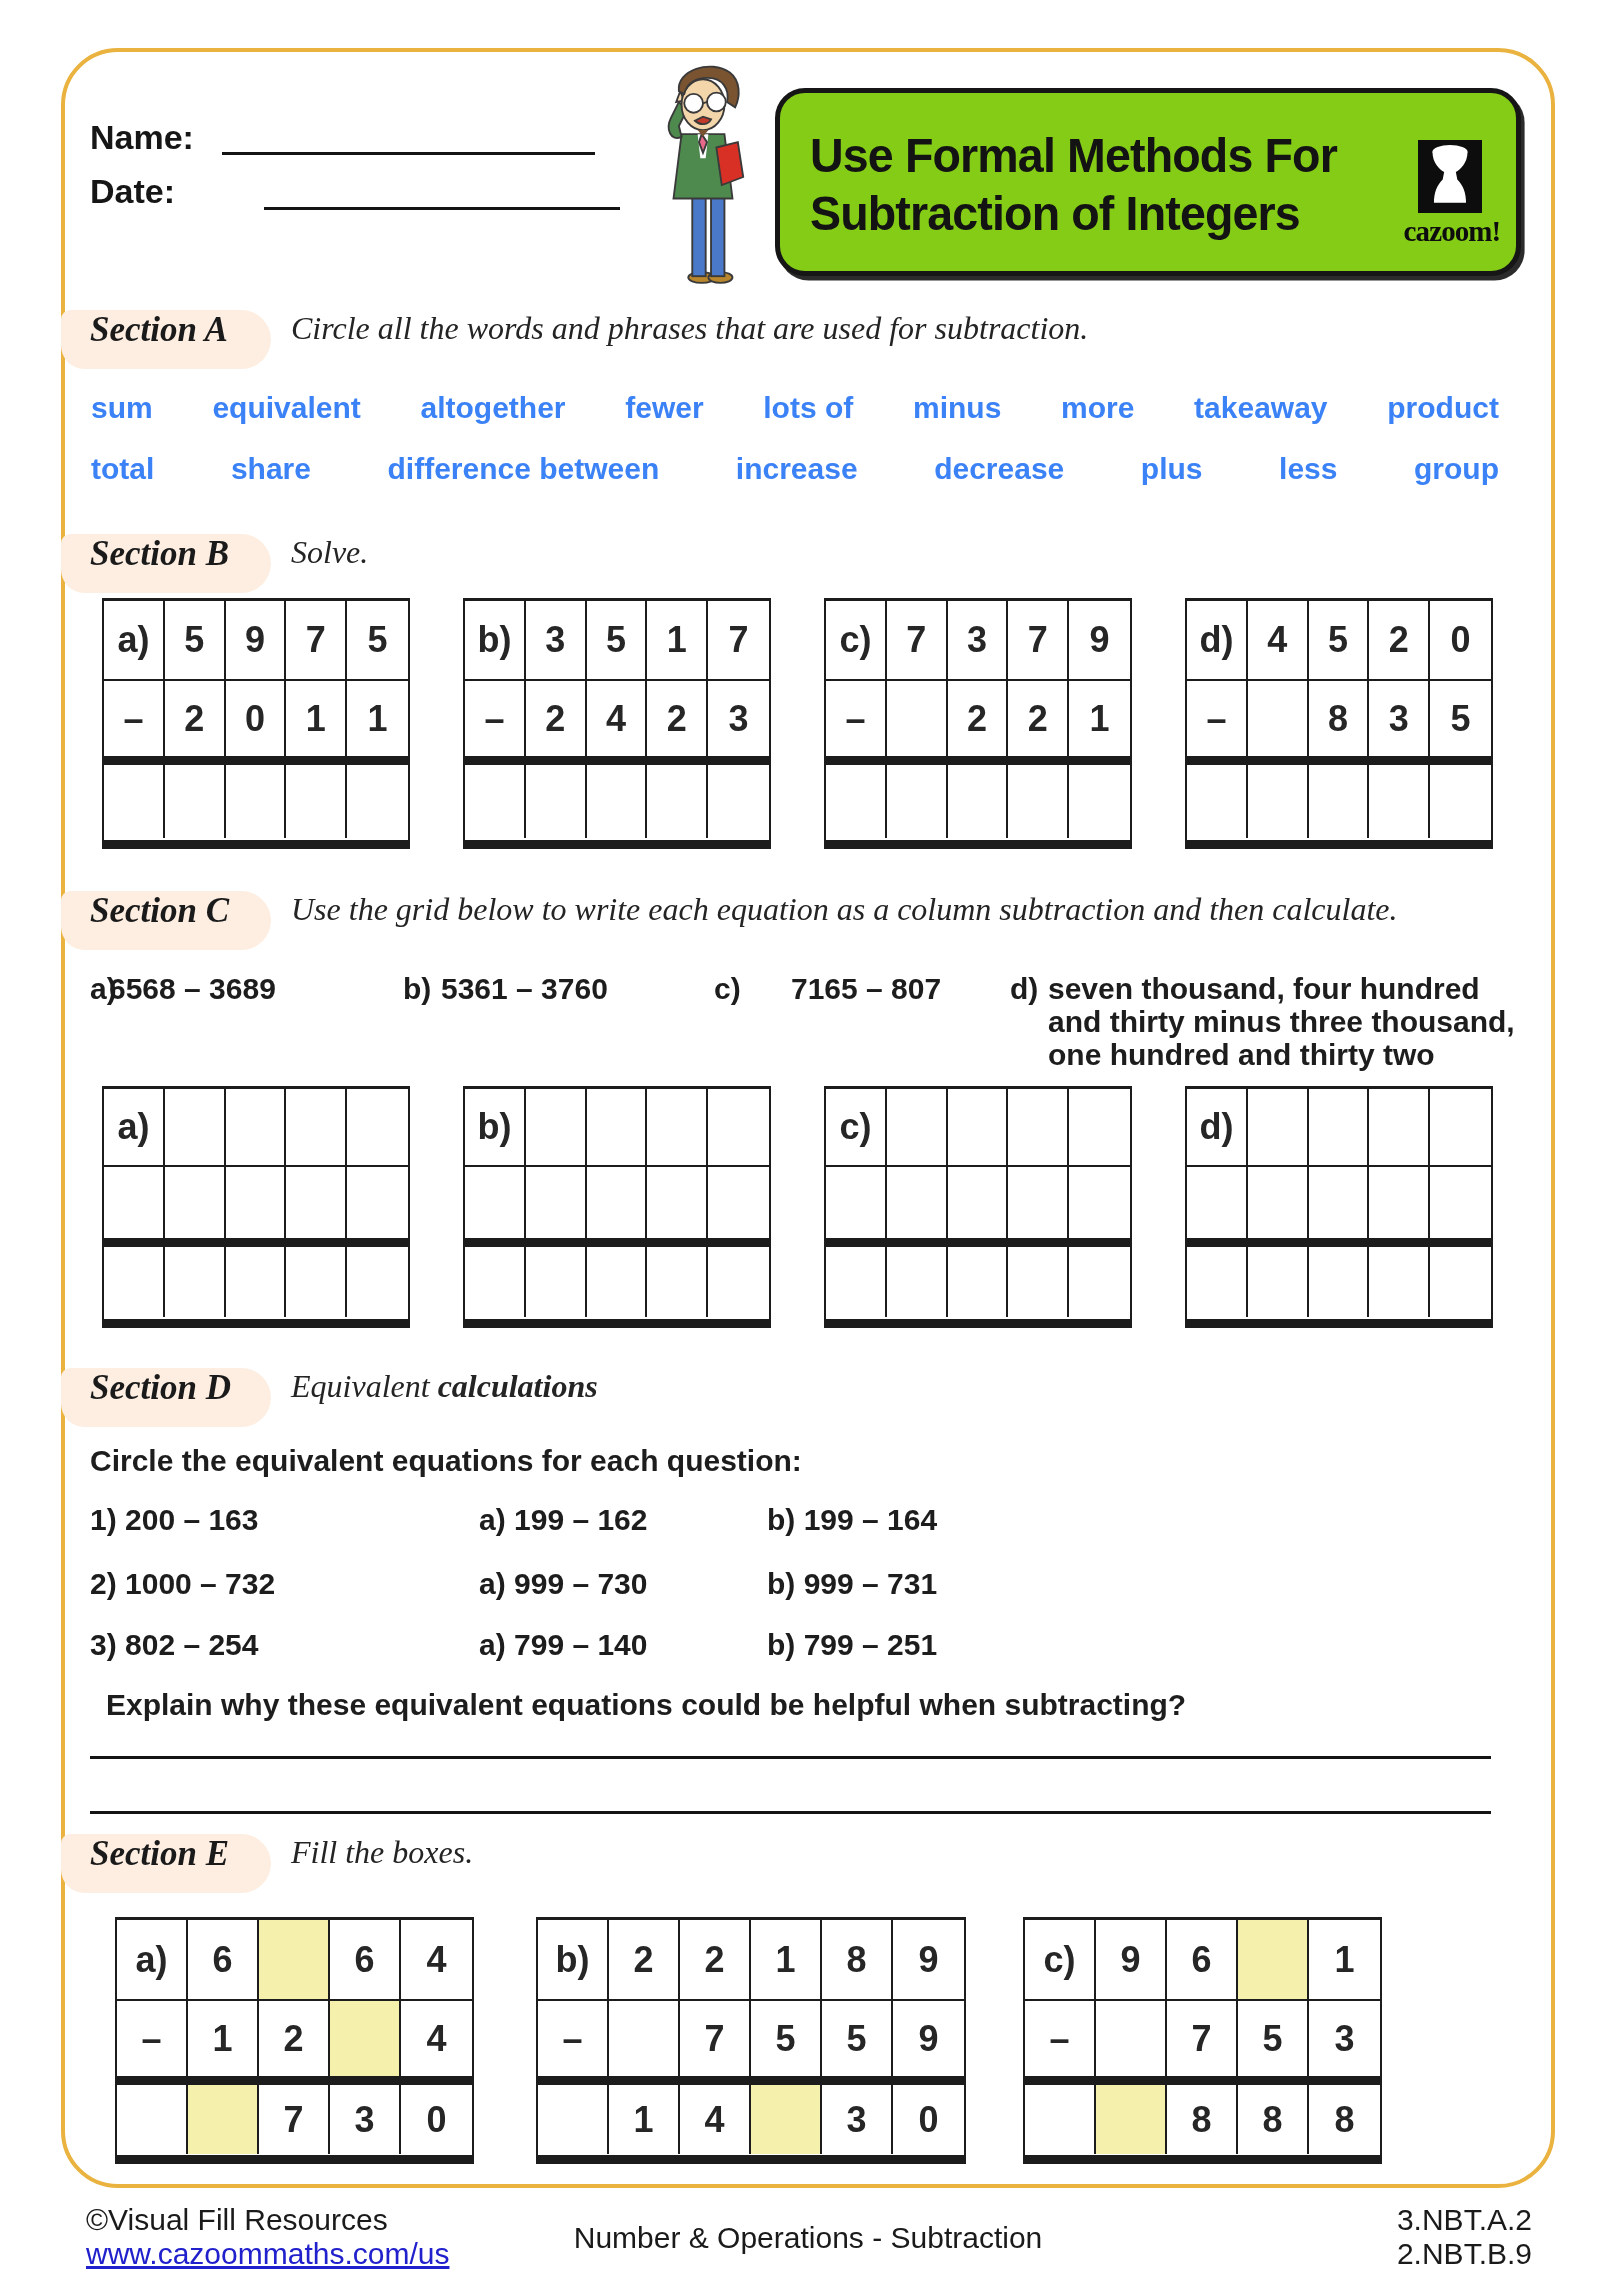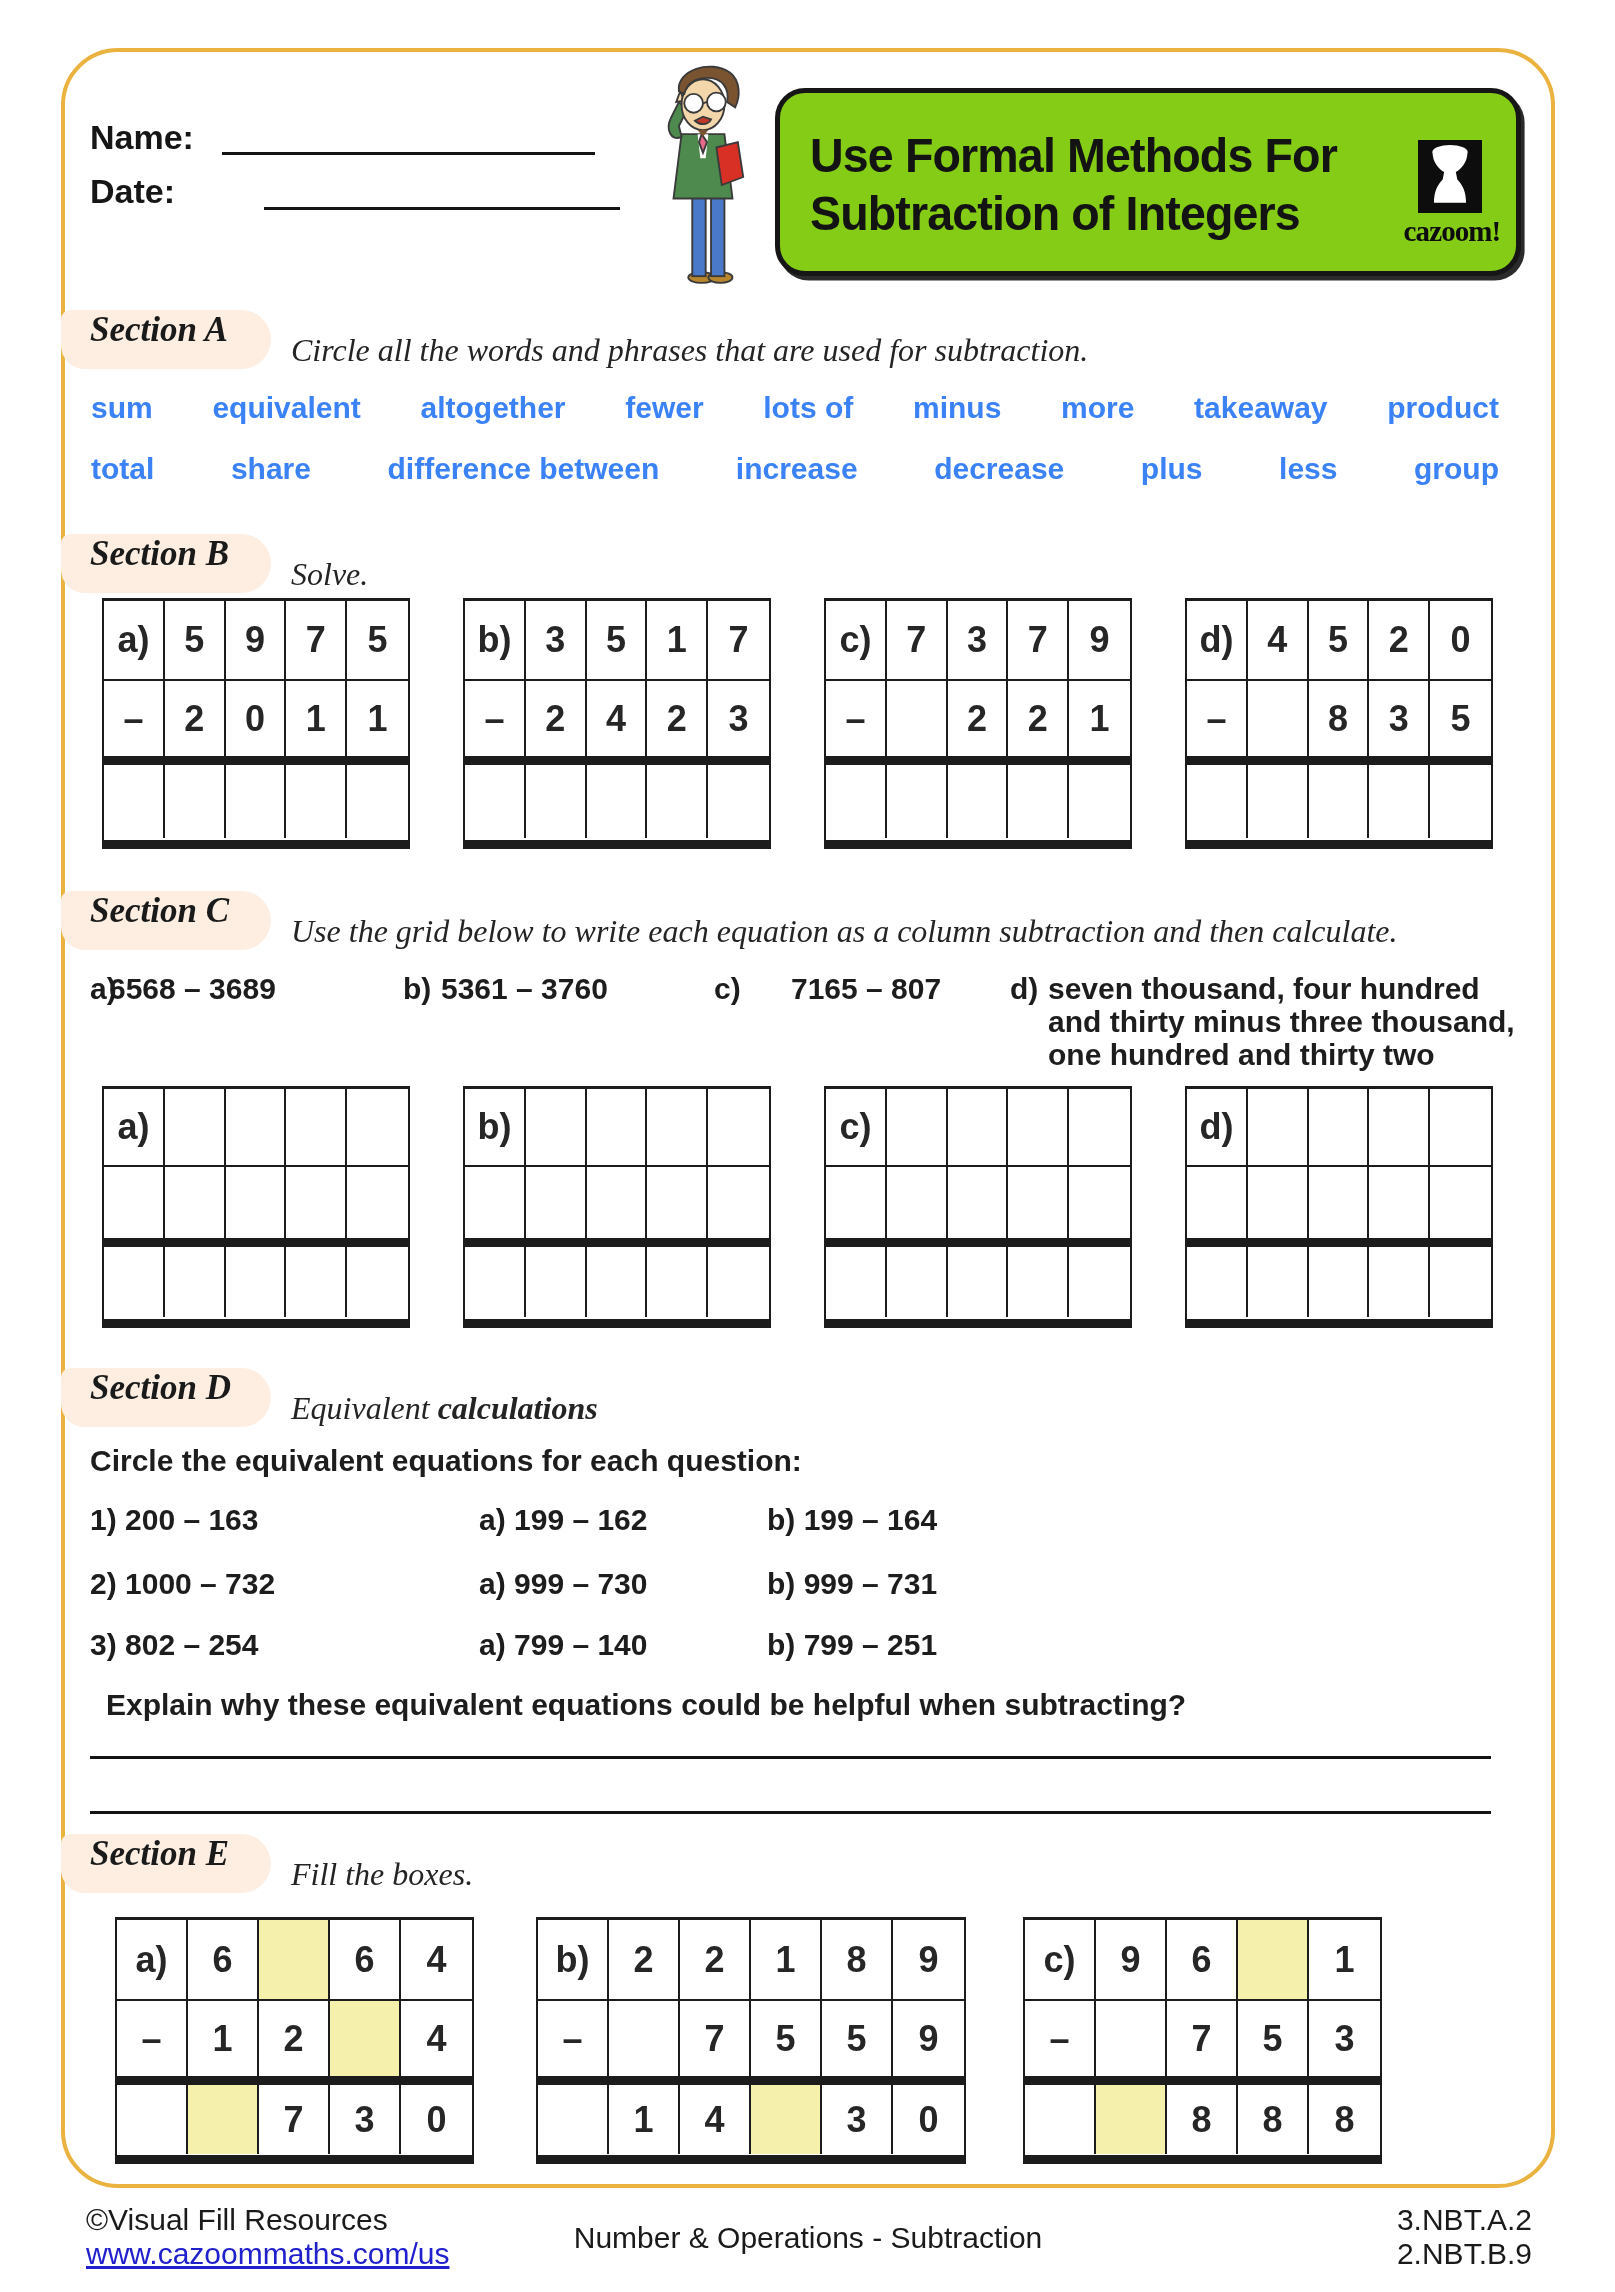--- a/index.html
+++ b/index.html
@@ -17,21 +17,21 @@
              letter-spacing:-0.9px;transform:scaleX(.95);transform-origin:left;white-space:nowrap;}
   .logo-sq{position:absolute;left:638px;top:47px;width:64px;height:73px;background:#0d0d0d;}
   .logo-txt{position:absolute;left:584px;top:122px;width:176px;text-align:center;
             font:bold 29px "Liberation Serif",serif;letter-spacing:-0.9px;color:#0d0d0d;}
   
   .pill{position:absolute;left:61px;width:210px;height:59px;background:var(--pill,#fdeee1);
         border-radius:10.7px 34px 34px 27px;}
   .pill span{position:absolute;left:29px;top:0;line-height:59px;
         font:bold italic 35px "Liberation Serif",serif;color:#1a1a1a;}
   .instr{position:absolute;left:291px;height:59px;line-height:59px;
-        font:italic 32px "Liberation Serif",serif;color:#242424;white-space:nowrap;margin-top:22px;}
+        font:italic 32px "Liberation Serif",serif;color:#242424;white-space:nowrap;}
   .instr b{font-weight:bold;}
   
   .wordrow{position:absolute;left:91px;width:1408px;display:flex;justify-content:space-between;}
   .wordrow span{font:bold 30px "Liberation Sans",sans-serif;color:#3b82f6;white-space:nowrap;}
   
   .cgrid{position:absolute;box-sizing:border-box;border:2.7px solid #1c1c1c;border-top-width:3.6px;
          border-bottom-width:9.9px;display:grid;background:#fff;}
   .cgrid .cell{box-sizing:border-box;border-right:2.7px solid #1c1c1c;display:flex;align-items:center;
          justify-content:center;font:bold 36px "Liberation Sans",sans-serif;color:#262626;}
   .cgrid .cell.lastcol{border-right:none;}

